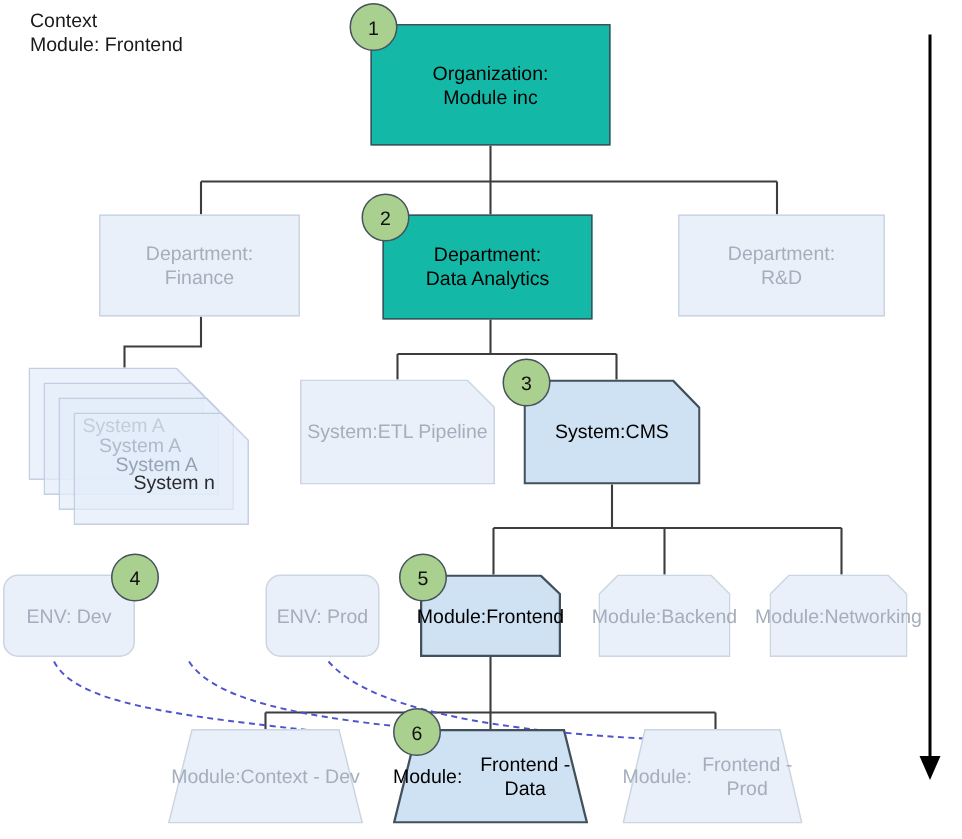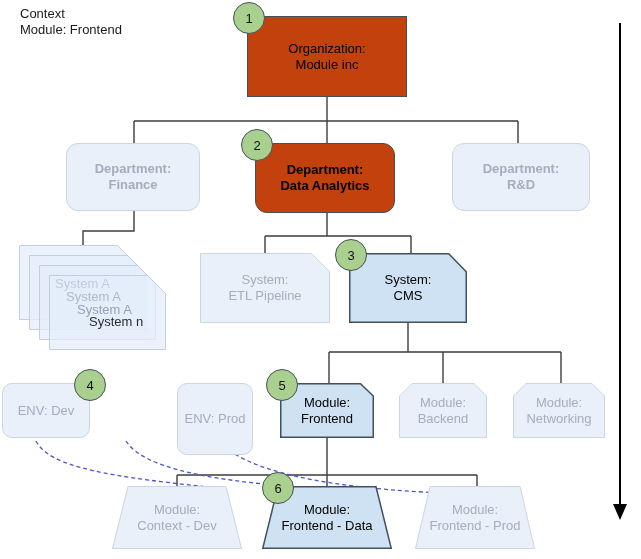--- a/index.html
+++ b/index.html
@@ -7,32 +7,32 @@
     position:relative; width:641px; height:559px; background:#ffffff;
     font-family:"Liberation Sans", sans-serif; overflow:hidden;
   }
   #wires { position:absolute; left:0; top:0; z-index:0; }
 
   .node {
     position:absolute; display:flex; flex-direction:column;
     align-items:center; justify-content:center; text-align:center;
     font-size:13px; line-height:16px; box-sizing:border-box; z-index:2;
   }
-  .hl    { background:#c2410c; border:1.5px solid #42505c; color:#000000; }
+  .hl    { background:#14b8a6; border:1.5px solid #42505c; color:#000000; }
   .faded { background:#e9f0f9; border:1px solid #ccd5e2; color:#a4aebc; }
-  .r12 { border-radius:12px;font-weight:bold; }
+  .r12 { border-radius:0; }
   .r10 { border-radius:10px; }
   .rtest { border-radius:10px 10px 3px 3px; }
 
   .shape-node { position:absolute; z-index:2; }
   .shape-node svg { position:absolute; left:0; top:0; }
   .shape-label {
     position:absolute; left:0; top:0; right:0; bottom:0;
-    display:flex; flex-direction:column; align-items:center; justify-content:center;
-    text-align:left; font-size:13px; line-height:16px;
+    display:flex; flex-direction:row; align-items:center; justify-content:center;
+    text-align:center; font-size:13px; line-height:16px;
   }
   .lbl-dark { color:#000000; }
   .lbl-faded { color:#a4aebc; }
 
   .step-circle {
     position:absolute; width:32px; height:32px; border-radius:50%;
     background:#a9d08e; border:1.5px solid #46525c; box-sizing:border-box;
     display:flex; align-items:center; justify-content:center;
     font-size:13px; color:#111; z-index:4;
   }
@@ -132,21 +132,21 @@
     </svg>
     <div class="shape-label lbl-dark">
       <div>System:</div>
       <div>CMS</div>
     </div>
   </div>
 
   <div class="node faded r10" style="left:2px; top:383px; width:88px; height:55px;">
     <div>ENV: Dev</div>
   </div>
-  <div class="node faded r10" style="left:177px; top:383px; width:76px; height:72px;">
+  <div class="node faded r10" style="left:177px; top:383px; width:76px; height:55px;">
     <div>ENV: Prod</div>
   </div>
 
   <div class="shape-node" style="left:280px; top:383px; width:94px; height:55px;">
     <svg width="94" height="55">
       <polygon points="0.75,13 13,0.75 80.5,0.75 93.25,13 93.25,54.25 0.75,54.25" fill="#cfe2f3" stroke="#42505c" stroke-width="1.5"></polygon>
     </svg>
     <div class="shape-label lbl-dark">
       <div>Module:</div>
       <div>Frontend</div>

